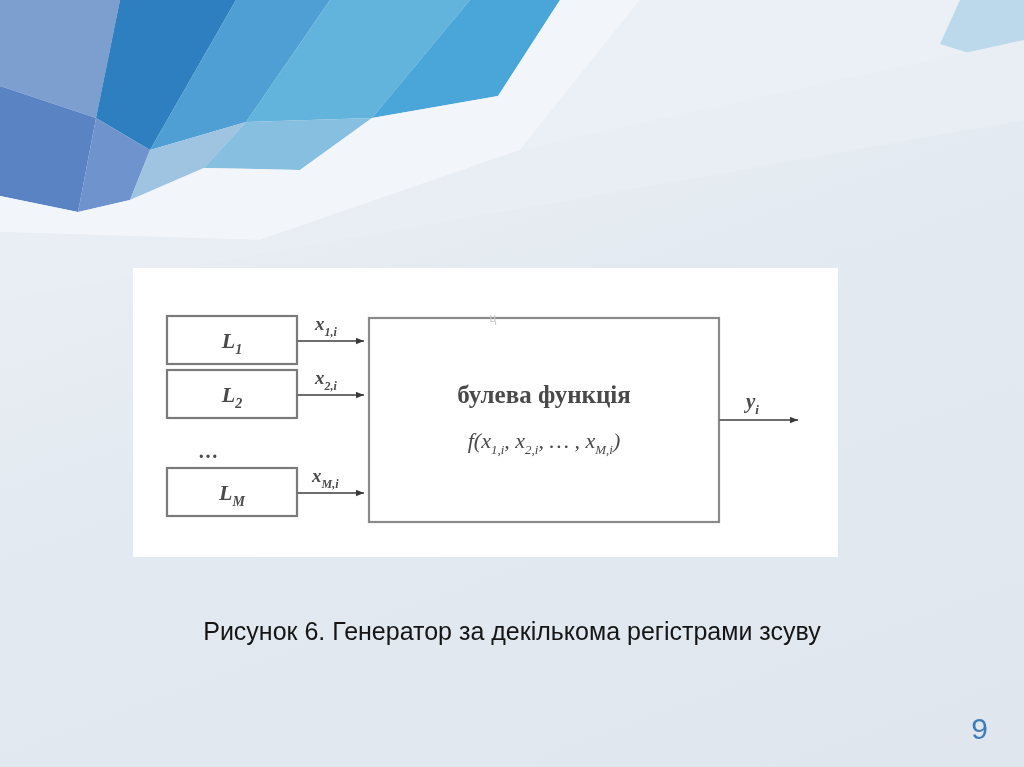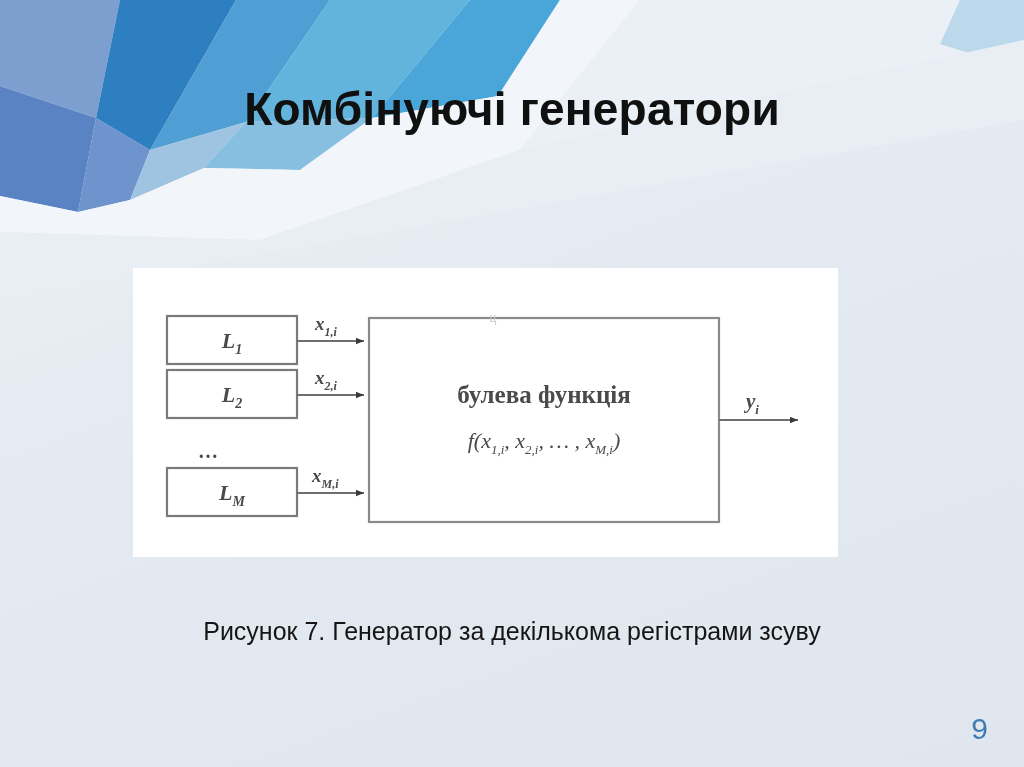--- a/index.html
+++ b/index.html
@@ -108,21 +108,20 @@
         <polygon points="470,0 560,0 498,96 372,118" fill="#4aa6d8"></polygon>
         <polygon points="150,150 246,122 204,168 130,200" fill="#9fc4e2"></polygon>
         <polygon points="246,122 372,118 300,170 204,168" fill="#86bfe0"></polygon>
         <polygon points="0,196 78,212 130,200 204,168 300,170 372,118 498,96 560,0 640,0 520,150 260,240 0,232" fill="#f2f5f9"></polygon>
         <polygon points="640,0 1024,0 1024,40 520,150" fill="#eaf0f6"></polygon>
         <polygon points="960,0 1024,0 1024,70 940,44" fill="#bcd9ec"></polygon>
         <polygon points="0,232 260,240 520,150 1024,40 1024,120 0,300" fill="#e9eef5"></polygon>
       </g>
   </svg>
 
-  <div id="title" style="color: rgb(16, 16, 16);">Комбінуючі генератори</div>
 
   <div id="figure-card">
     <svg id="figure-svg" viewBox="0 0 705 289" preserveAspectRatio="none">
       <defs>
         <marker id="arrowhead" markerWidth="9" markerHeight="9" refX="8" refY="3.2" orient="auto" markerUnits="userSpaceOnUse">
           <path d="M0,0 L8,3.2 L0,6.4 z" fill="#3a3a3a"></path>
         </marker>
       </defs>
 
       <rect x="34" y="48" width="130" height="48" fill="#ffffff" stroke="#7a7a7a" stroke-width="2.2"></rect>
@@ -166,17 +165,17 @@
         <tspan>f</tspan><tspan>(x</tspan><tspan dy="6" font-size="13">1,i</tspan><tspan dy="-6">, x</tspan><tspan dy="6" font-size="13">2,i</tspan><tspan dy="-6">, … , x</tspan><tspan dy="6" font-size="13">M,i</tspan><tspan dy="-6">)</tspan>
       </text>
 
       <line x1="586" y1="152" x2="665" y2="152" stroke="#6e6e6e" stroke-width="2" marker-end="url(#arrowhead)"></line>
       <text class="fig-label" x="613" y="140" font-size="21" font-style="italic" font-weight="bold">
         <tspan>y</tspan><tspan dy="6" font-size="13">i</tspan>
       </text>
     </svg>
   </div>
 
-  <div id="caption">Рисунок 7. Генератор за декількома регістрами зсуву</div>
+  <div id="caption">Рисунок 6. Генератор за декількома регістрами зсуву</div>
 
   <div id="page-number" style="color: rgb(63, 124, 180);">9</div>
 
 </div>
 
 </body></html>

